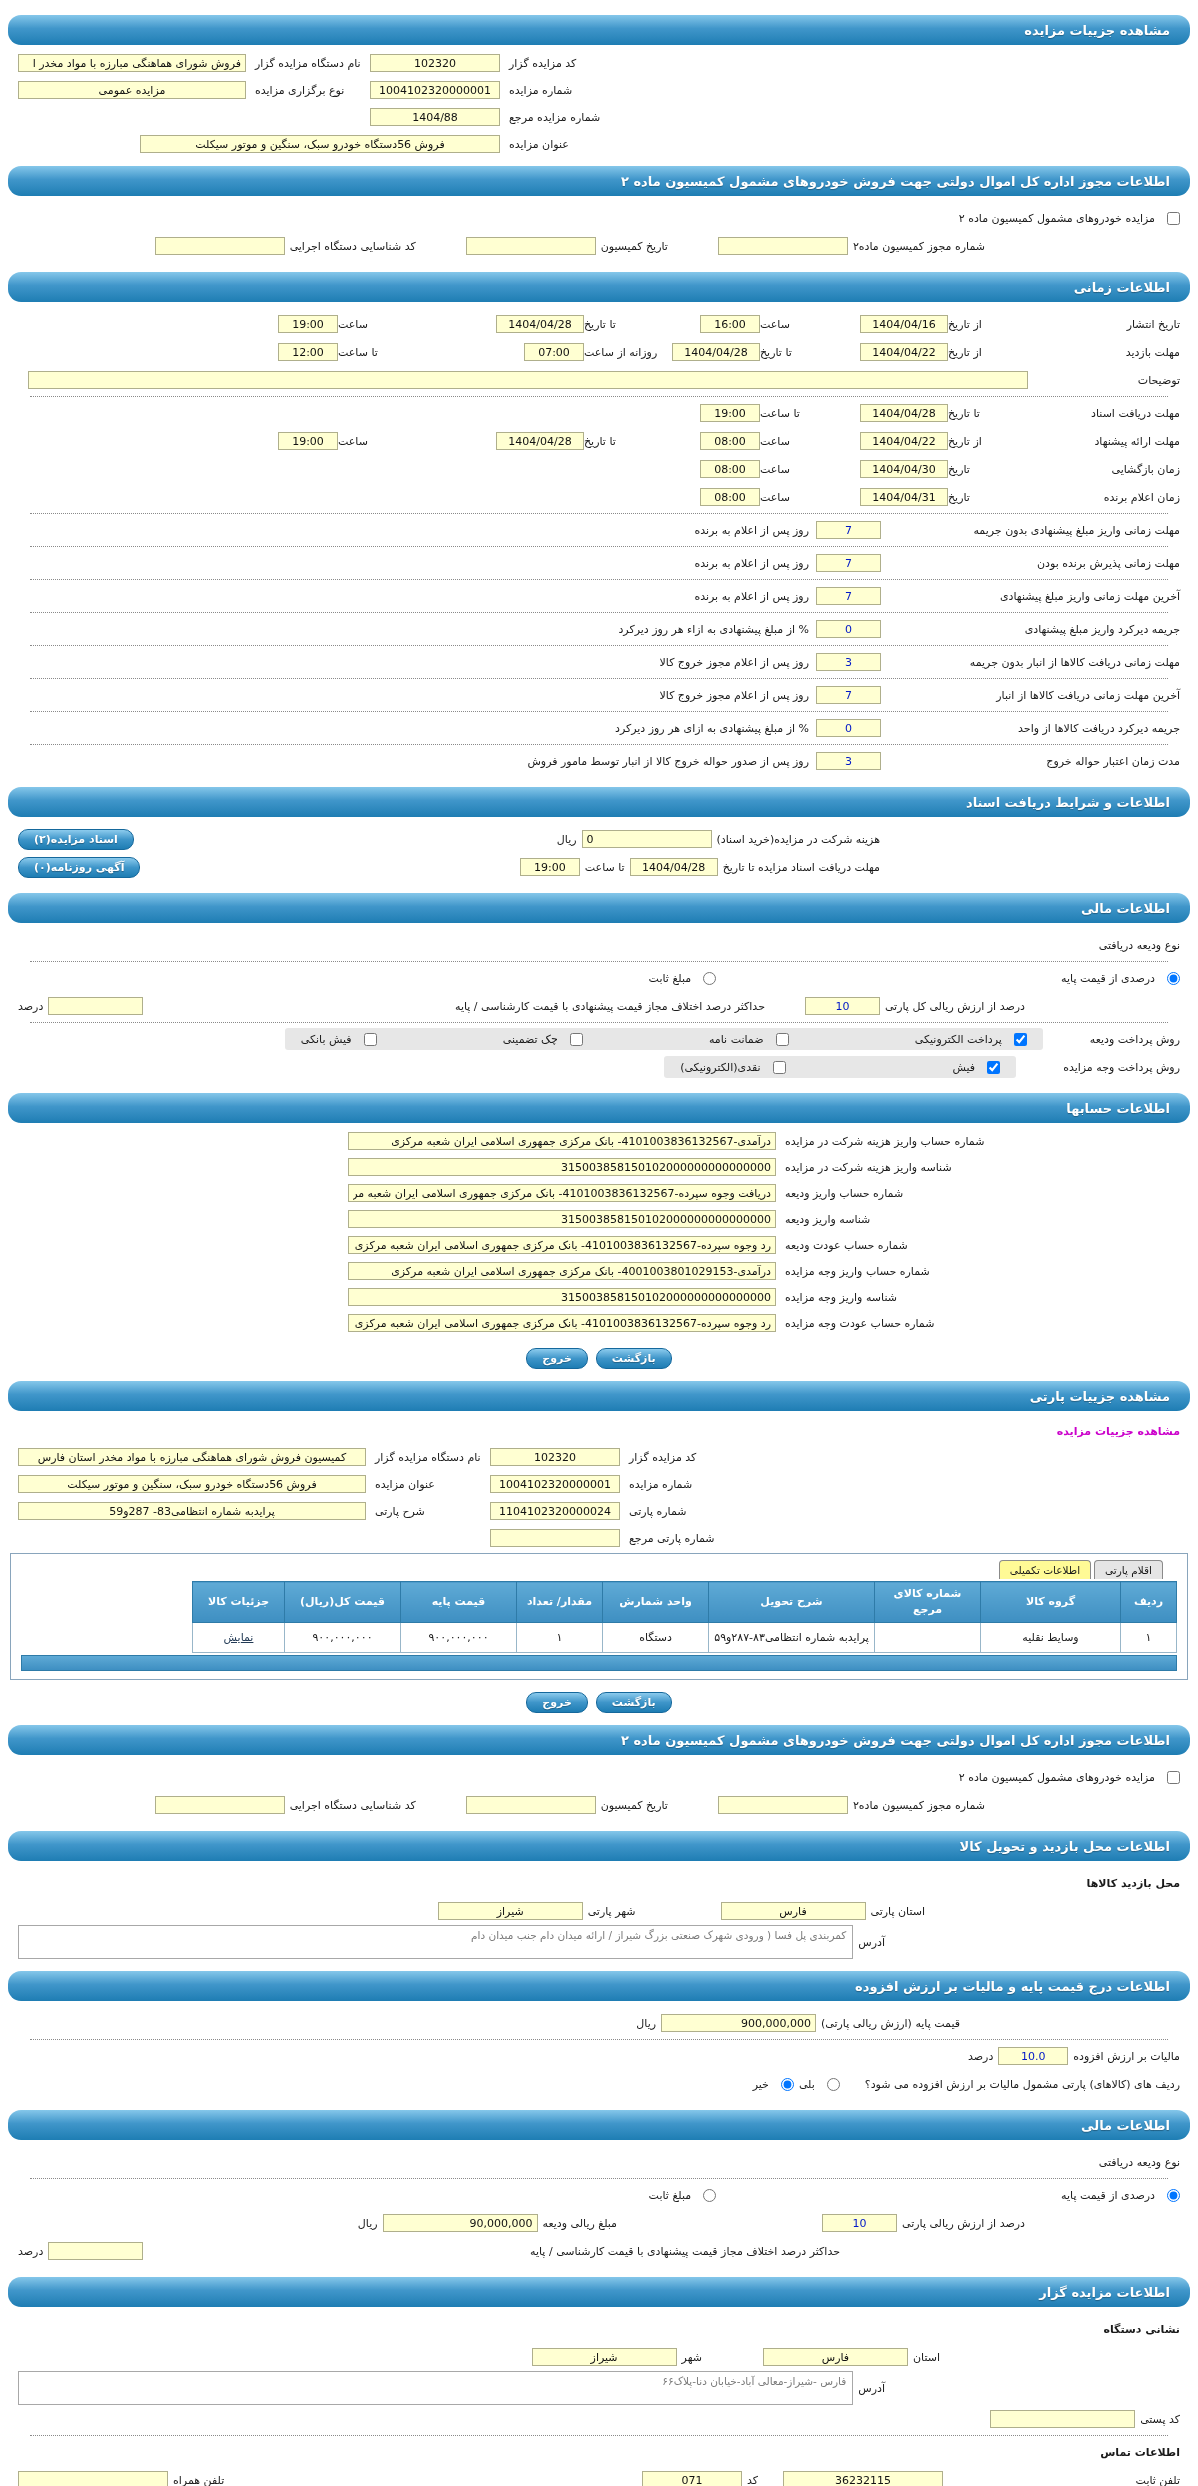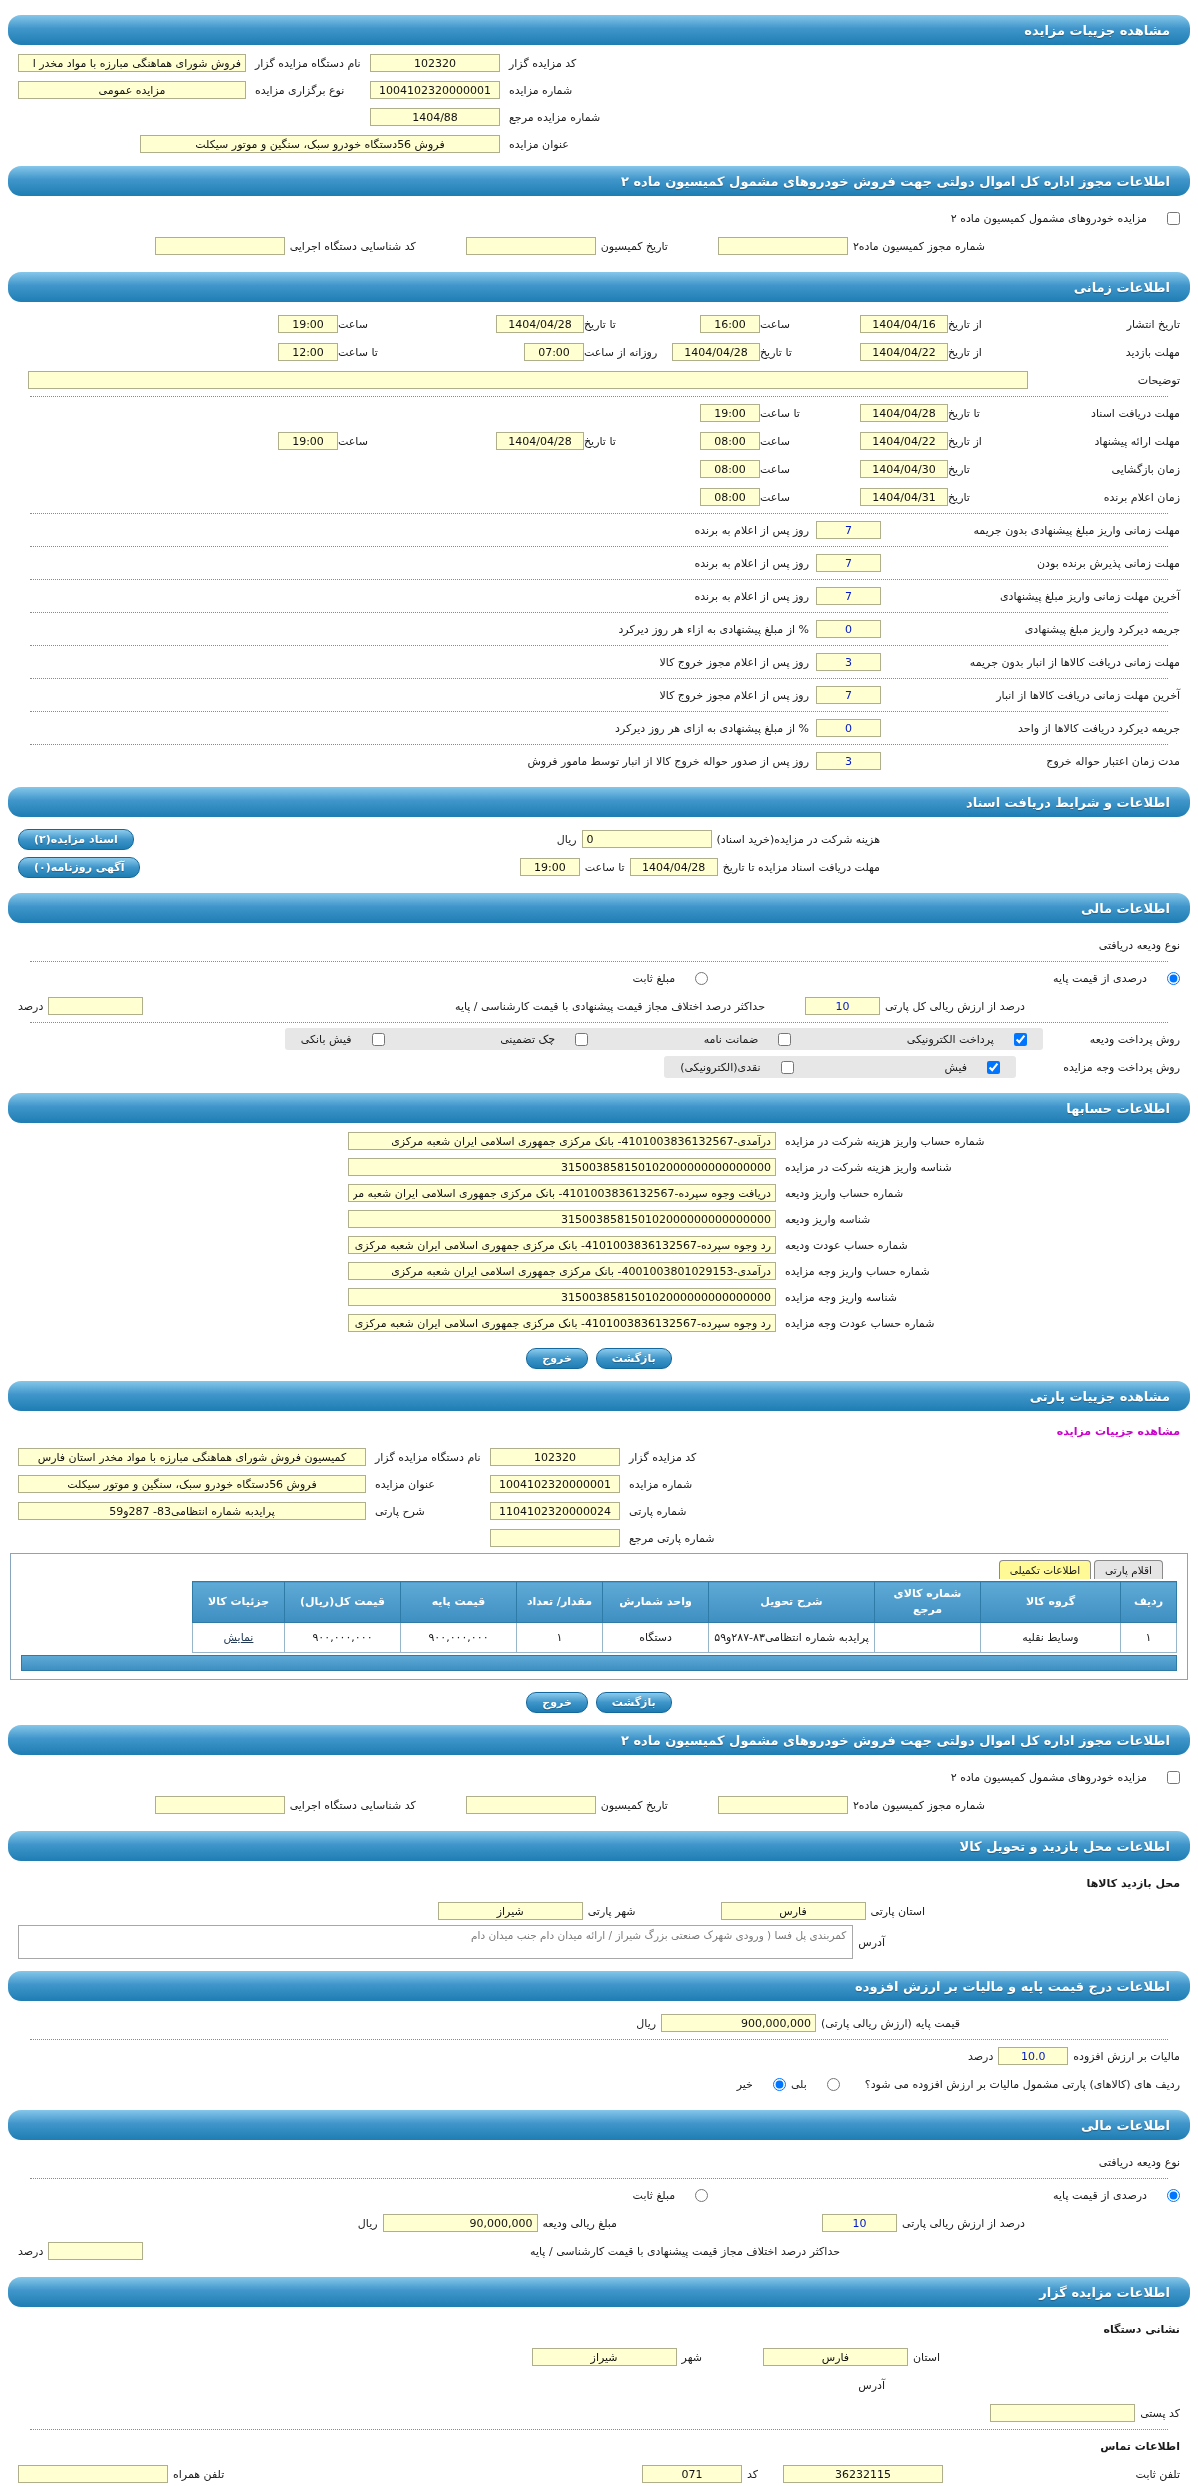--- a/index.html
+++ b/index.html
@@ -23,21 +23,21 @@
 .grid-a{display:grid;grid-template-columns:1fr 130px 124px 228px;align-items:center;row-gap:9px;padding:4px 10px}
 .grid-p{display:grid;grid-template-columns:1fr 130px 124px 348px;align-items:center;row-gap:9px;padding:2px 10px}
 .grid-acc{display:grid;grid-template-columns:1fr 428px 330px;align-items:center;row-gap:8px;padding:4px 10px}
 .gl{text-align:left;padding-left:9px;white-space:nowrap}
 .gf{width:100%}
 .tg{display:grid;grid-template-columns:152px 80px 96px 92px 84px 92px 96px 150px 84px 1fr;align-items:center;min-height:28px}
 .tml{text-align:right;padding-left:4px;white-space:nowrap}
 .sl{text-align:left;white-space:nowrap}
 .dur{display:flex;align-items:center;min-height:28px;gap:7px}
 .durl{width:292px;text-align:right;white-space:nowrap}
-.opt{display:inline-flex;align-items:center;gap:20px;white-space:nowrap}
+.opt{display:inline-flex;align-items:center;gap:12px;white-space:nowrap}
 .opt input{width:13px;height:13px;margin:0}
 .grayband{background:#E7E7E7;border-radius:3px;display:flex;align-items:center;height:22px;padding:0 16px}
 .band-w{width:758px;justify-content:space-between;margin-right:42px}
 .band-n{width:352px;justify-content:space-between;margin-right:42px}
 .plink{color:#cb00cb;text-decoration:none;font-weight:bold;cursor:pointer}
 .party-box{border:1px solid #89A5BC;margin:4px 2px;padding:6px 10px 8px;background:#fff}
 .tabs{display:flex;gap:3px;padding:0 14px;margin-bottom:2px}
 .tab{border:1px solid #8a8a8a;border-bottom:none;background:#e5e5e5;padding:3px 10px;font-size:10.5px;border-radius:4px 4px 0 0;cursor:pointer}
 .tab.ylw{background:#FFFA96}
 .gtable{border-collapse:collapse}
@@ -491,20 +491,21 @@
       <span class="lbl bold">نشانی دستگاه</span>
     </div>
     <div class="row">
       <span class="lbl mr240">استان</span>
       <input class="fld c w145" readonly="" value="فارس" style="">
       <span class="lbl mr130">شهر</span>
       <input class="fld c w145" readonly="" value="شیراز" style="">
     </div>
     <div class="row">
       <span class="lbl mr295">آدرس</span>
+      <div class="addr">فارس -شیراز-معالی آباد-خیابان دنا-پلاک۶۶</div>
     </div>
     <div class="row">
       <span class="lbl mr435">کد پستی</span>
       <input class="fld w145" readonly="" value="" style="">
     </div>
     <div class="dotline"></div>
     <div class="row">
       <span class="lbl bold">اطلاعات تماس</span>
     </div>
     <div class="row">

